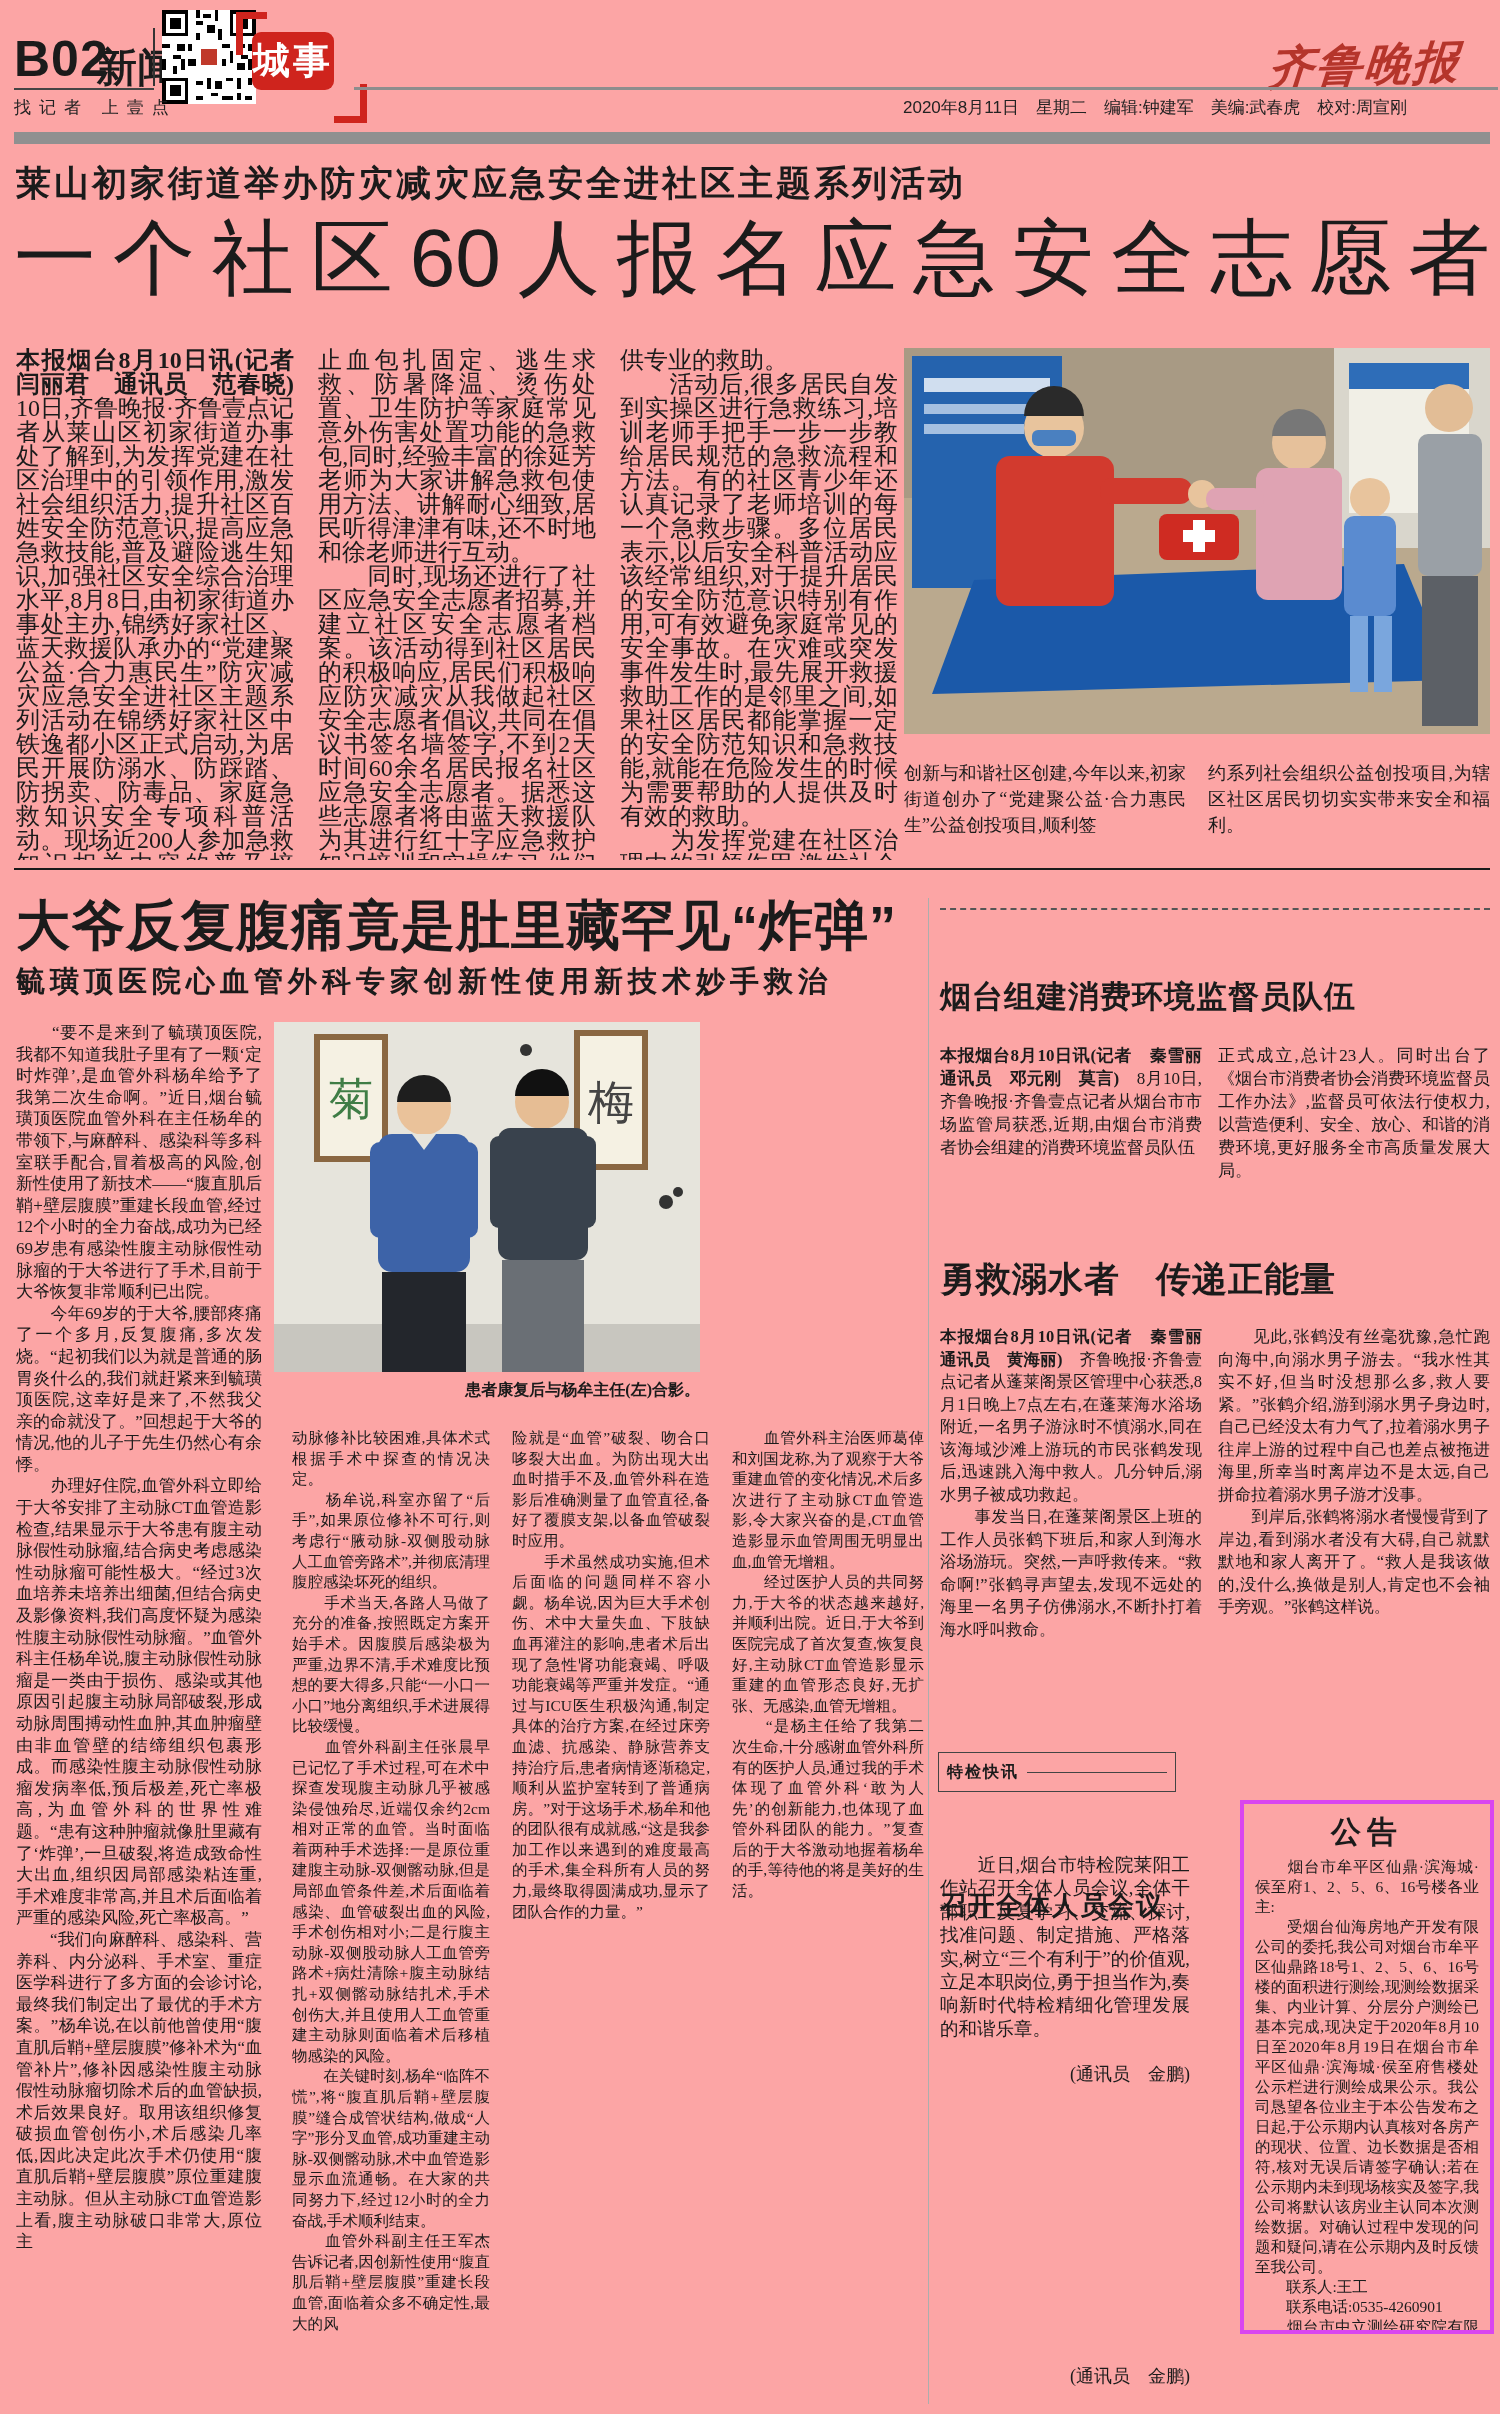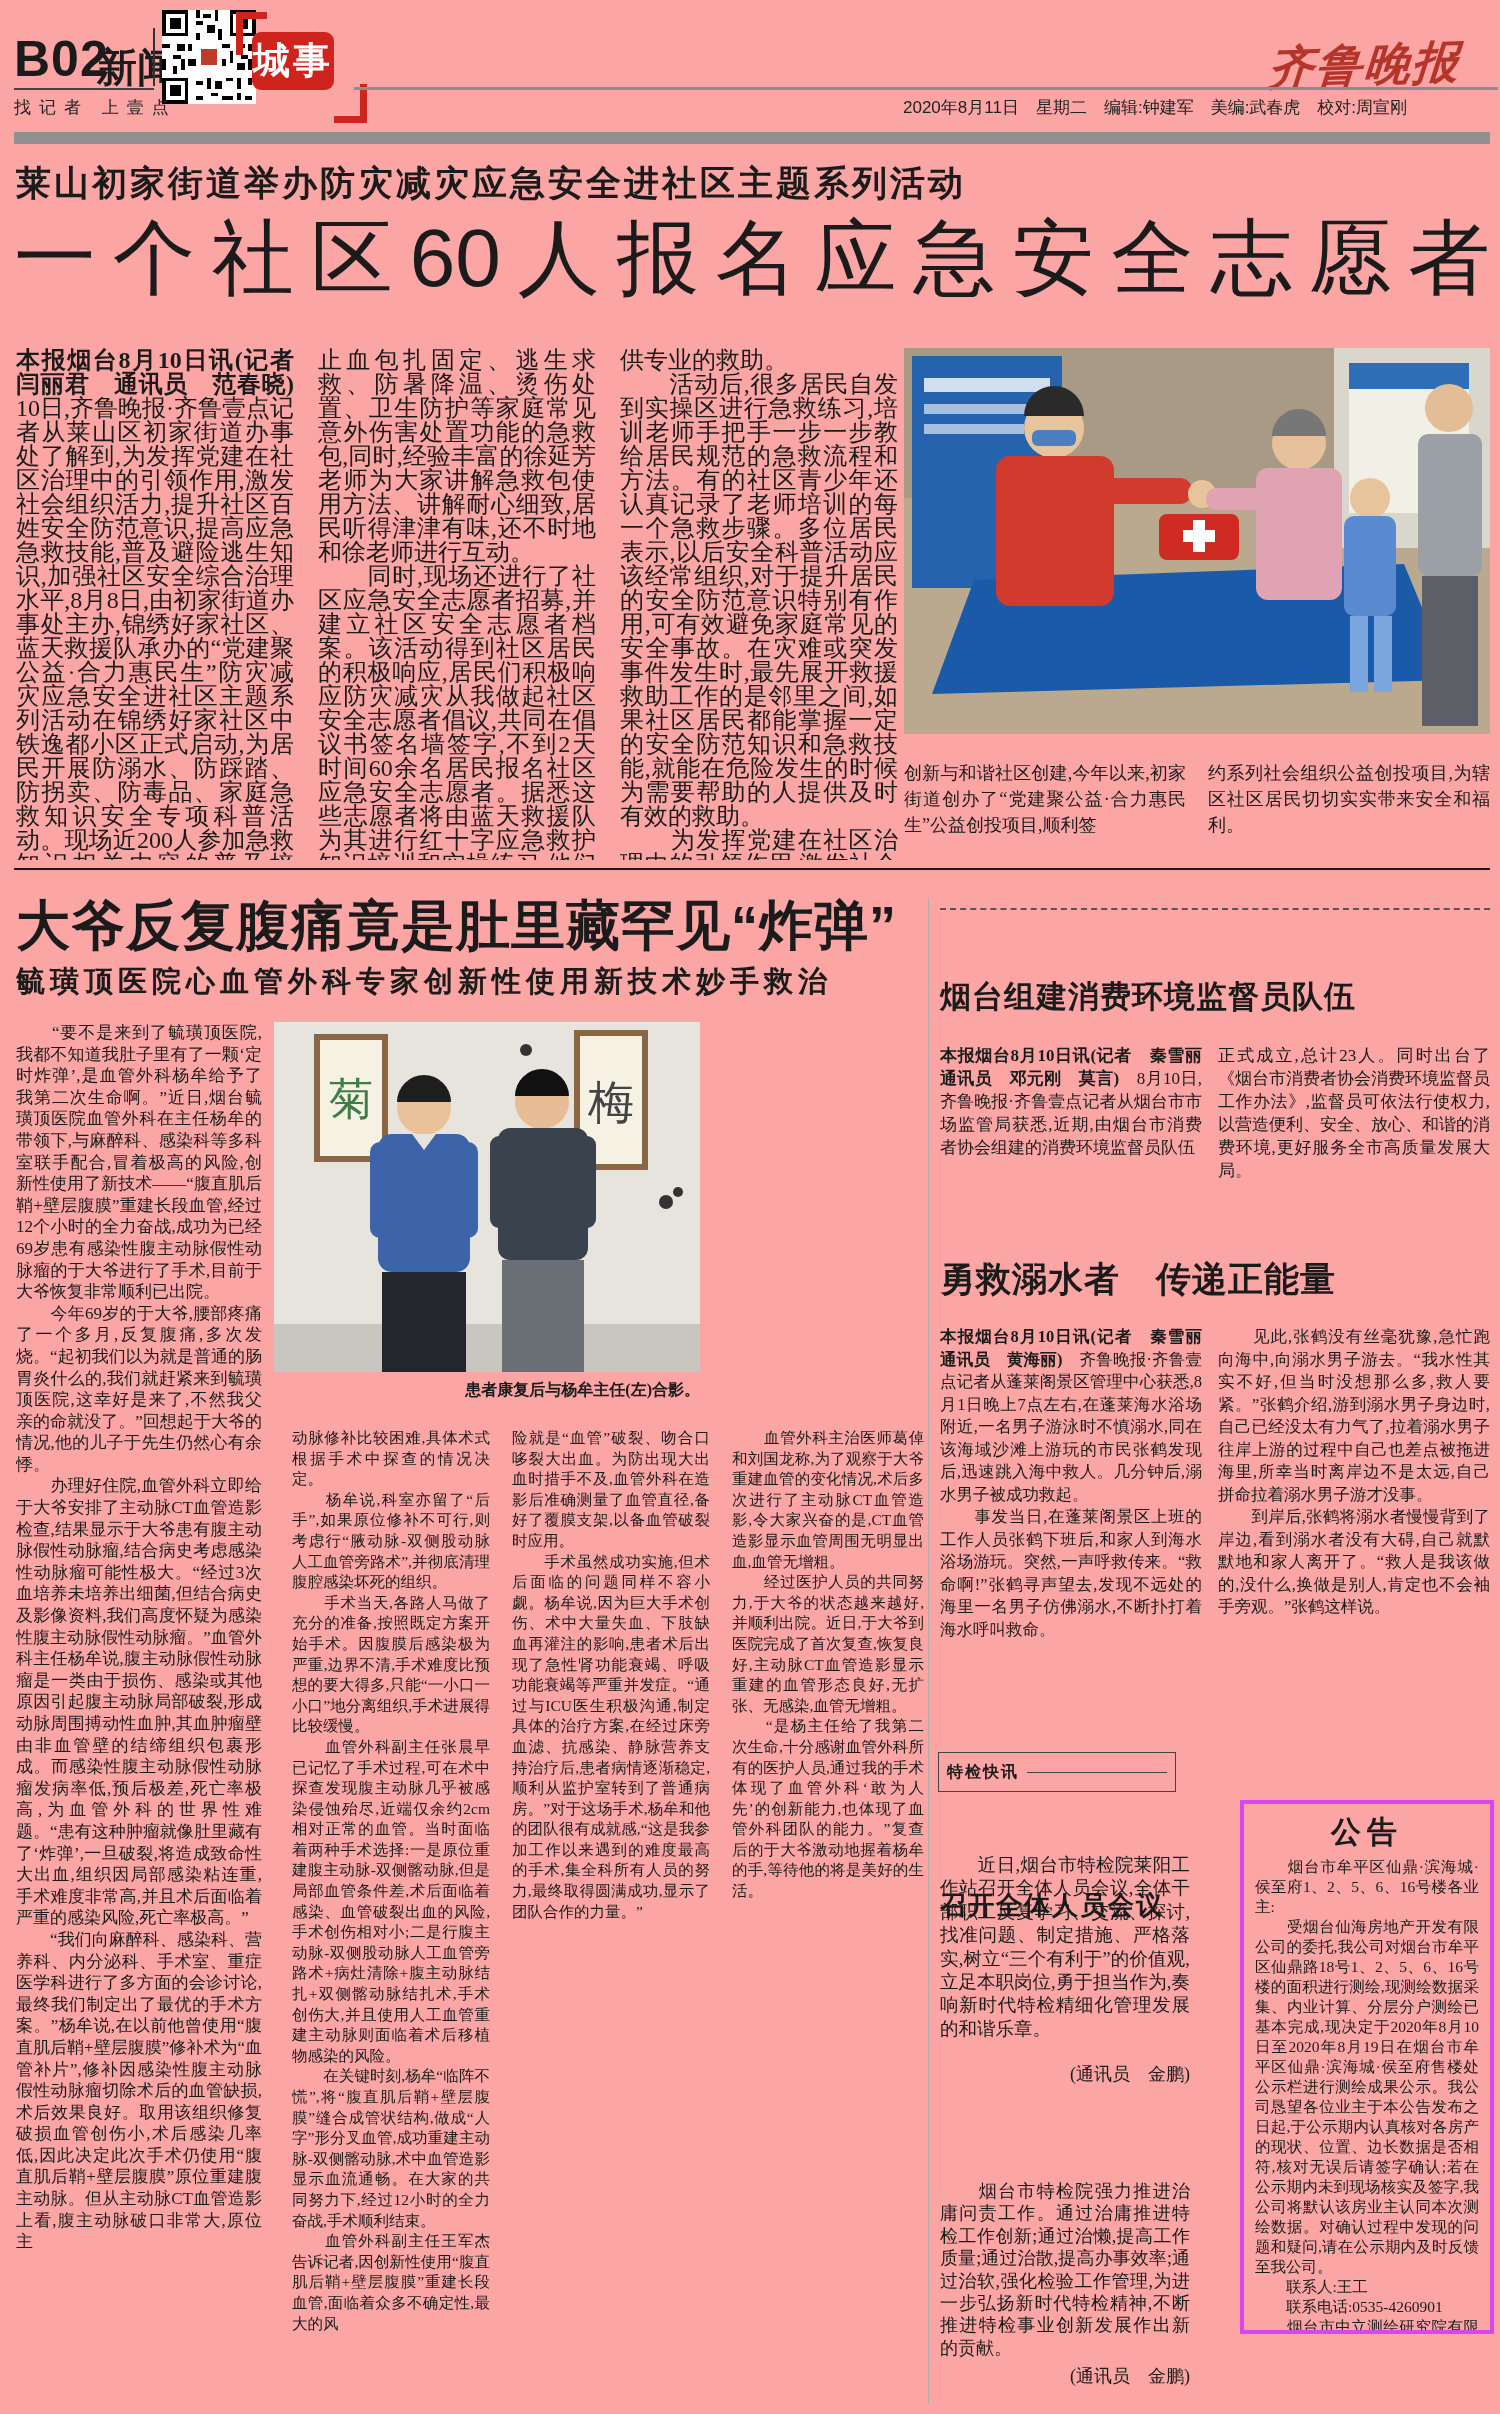--- a/index.html
+++ b/index.html
@@ -220,21 +220,20 @@
   <div class="abs col resccol rescB">　　见此,张鹤没有丝毫犹豫,急忙跑向海中,向溺水男子游去。“我水性其实不好,但当时没想那么多,救人要紧。”张鹤介绍,游到溺水男子身边时,自己已经没太有力气了,拉着溺水男子往岸上游的过程中自己也差点被拖进海里,所幸当时离岸边不是太远,自己拼命拉着溺水男子游才没事。
 　　到岸后,张鹤将溺水者慢慢背到了岸边,看到溺水者没有大碍,自己就默默地和家人离开了。“救人是我该做的,没什么,换做是别人,肯定也不会袖手旁观。”张鹤这样说。</div>
 
   <div class="abs tejian-box">
     <span class="lbl sans">特检快讯</span>
     <span class="line"></span>
   </div>
   <div class="abs tj-title1 sans">召开全体人员会议</div>
   <div class="abs col tj-body1">　　近日,烟台市特检院莱阳工作站召开全体人员会议,全体干部职工反复学习、交流、探讨,找准问题、制定措施、严格落实,树立“三个有利于”的价值观,立足本职岗位,勇于担当作为,奏响新时代特检精细化管理发展的和谐乐章。</div>
   <div class="abs tj-by1">(通讯员　金鹏)</div>
-  <div class="abs col tj-body2">　　烟台市特检院强力推进治庸问责工作。通过治庸推进特检工作创新;通过治懒,提高工作质量;通过治散,提高办事效率;通过治软,强化检验工作管理,为进一步弘扬新时代特检精神,不断推进特检事业创新发展作出新的贡献。</div>
   <div class="abs tj-by2">(通讯员　金鹏)</div>
 
   <div class="abs notice">
     <div class="ntitle sans">公告</div>
     <div class="col ncol">　　烟台市牟平区仙鼎·滨海城·侯至府1、2、5、6、16号楼各业主:</div>
     <div class="col ncol">　　受烟台仙海房地产开发有限公司的委托,我公司对烟台市牟平区仙鼎路18号1、2、5、6、16号楼的面积进行测绘,现测绘数据采集、内业计算、分层分户测绘已基本完成,现决定于2020年8月10日至2020年8月19日在烟台市牟平区仙鼎·滨海城·侯至府售楼处公示栏进行测绘成果公示。我公司恳望各位业主于本公告发布之日起,于公示期内认真核对各房产的现状、位置、边长数据是否相符,核对无误后请签字确认;若在公示期内未到现场核实及签字,我公司将默认该房业主认同本次测绘数据。对确认过程中发现的问题和疑问,请在公示期内及时反馈至我公司。</div>
     <div class="col ncol">　　联系人:王工</div>
     <div class="col ncol">　　联系电话:0535-4260901</div>
     <div class="col ncol">　　烟台市中立测绘研究院有限公司牟平区分公司</div>
 

